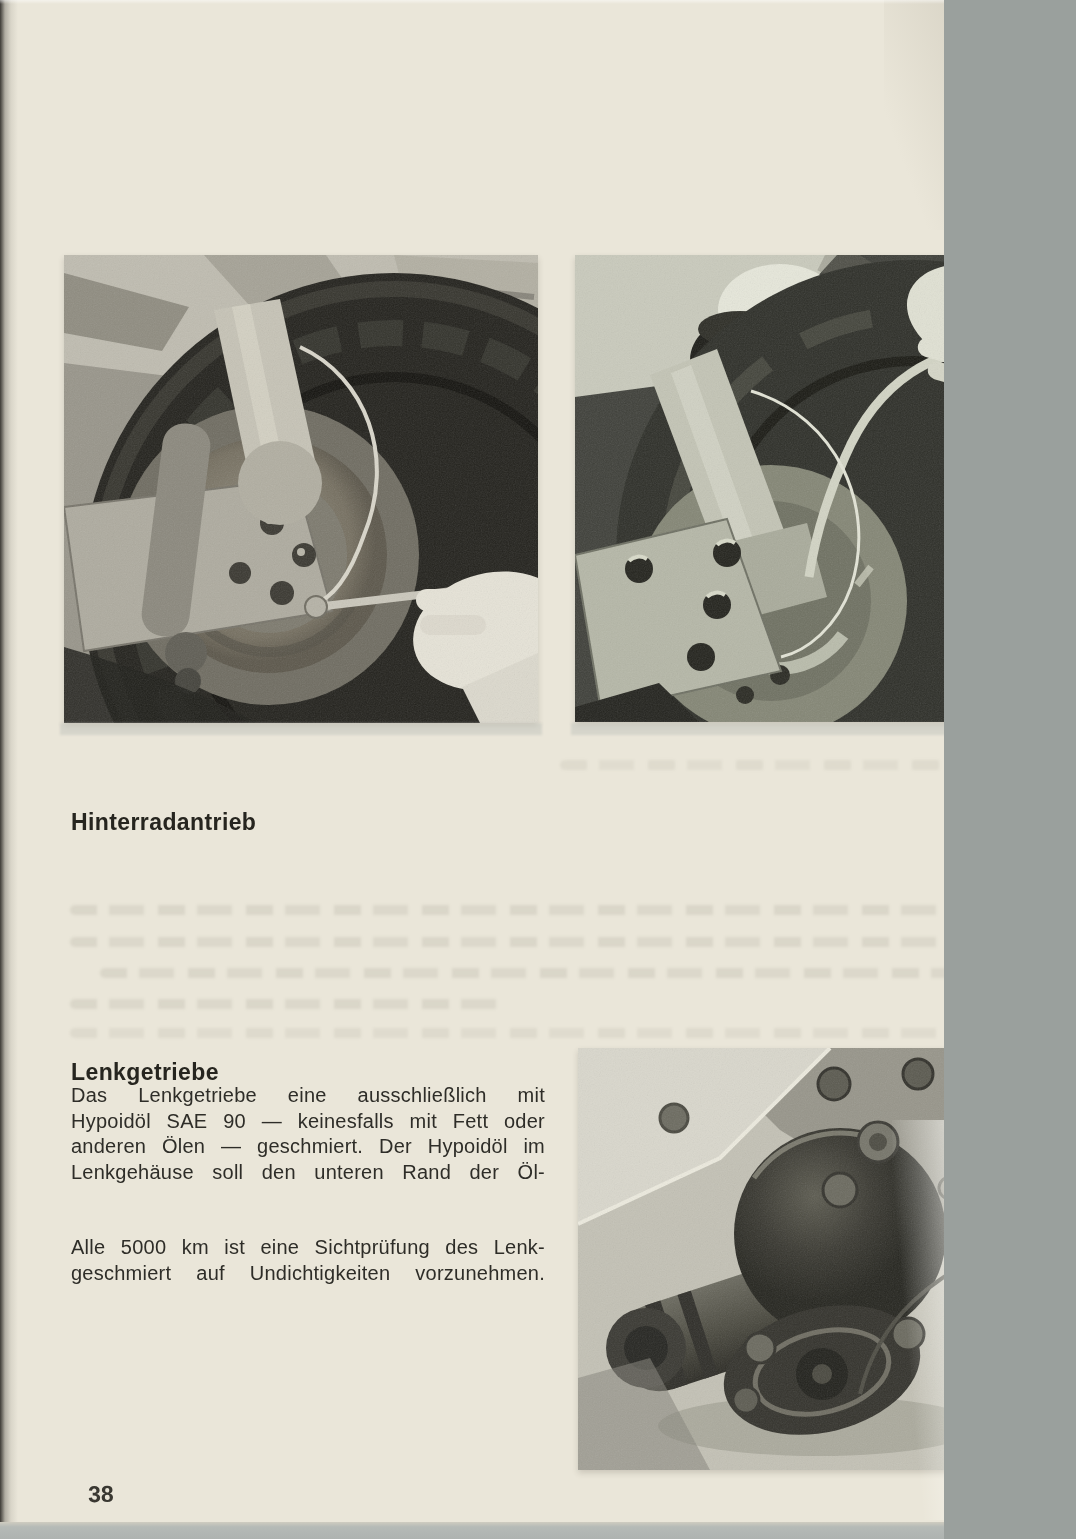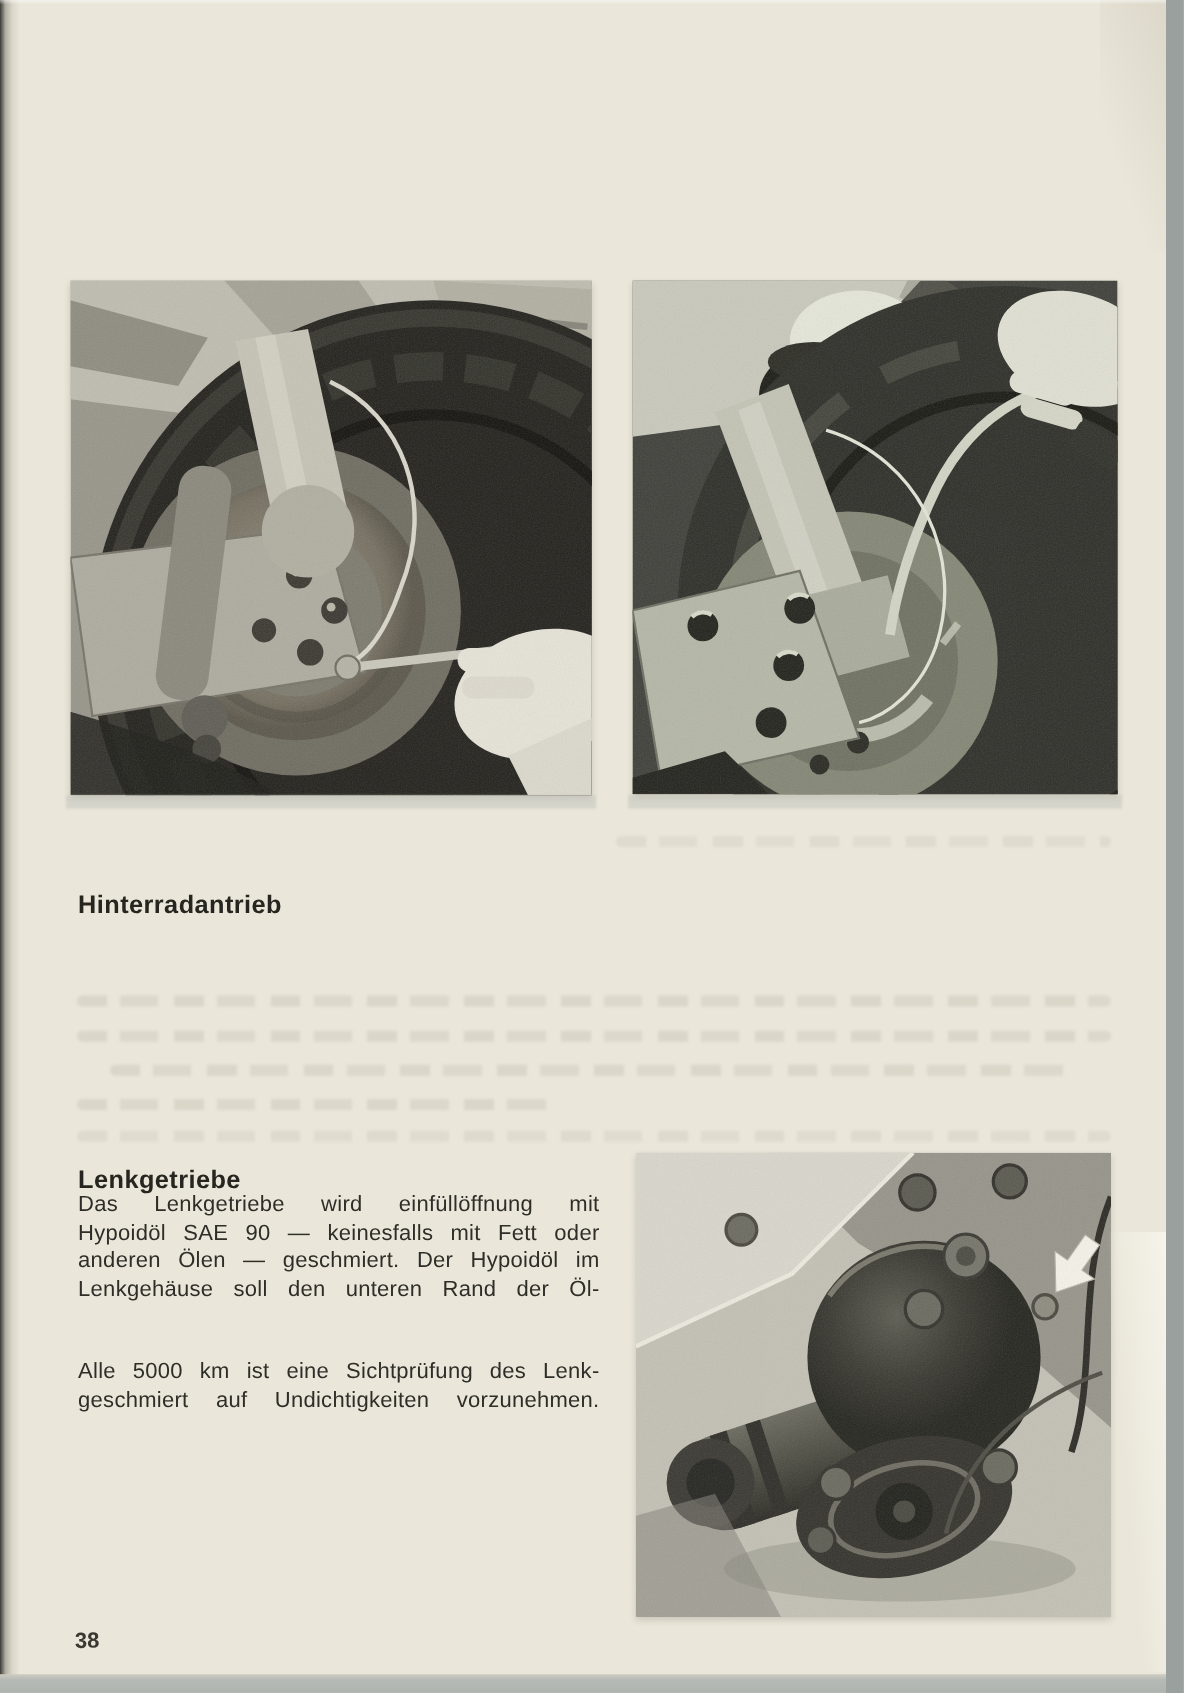--- a/index.html
+++ b/index.html
@@ -1,18 +1,18 @@
 <!DOCTYPE html>
 <html><head>
 <meta charset="utf-8">
 <style>
   html,body{margin:0;padding:0;background:#9aa09d;}
   .page{
     position:relative;
-    width:1060px;height:1539px;
+    width:944px;height:1539px;
     background:#eae6d9;
     font-family:"Liberation Sans", sans-serif;
     color:#2e2d28;
     overflow:hidden;
   }
   
   .binding-edge{position:absolute;left:0;top:0;width:18px;height:1524px;
     background:linear-gradient(90deg, rgba(42,40,36,.9) 0, rgba(90,88,80,.4) 5px, rgba(120,118,108,.15) 11px, rgba(120,118,108,0) 18px);}
   .top-edge{position:absolute;left:0;top:0;width:100%;height:4px;
     background:linear-gradient(180deg, rgba(255,255,255,.5), rgba(255,255,255,0));}
@@ -36,21 +36,21 @@
   
   .heading{position:absolute;font-size:23px;font-weight:bold;letter-spacing:.4px;color:#26251f;}
   .h-hinterrad{left:71px;top:790px;}
   .h-lenk{left:71px;top:1040px;}
   .para{position:absolute;font-size:20px;line-height:25.5px;letter-spacing:.25px;}
   .para-wide{left:71px;top:836px;width:937px;}
   .para-col1{left:71px;top:1083px;width:474px;}
   .para-col2{left:71px;top:1235px;width:474px;}
   .line{display:block;text-align:justify;text-align-last:justify;white-space:normal;}
   .line.last{text-align-last:left;}
-  .page-number{position:absolute;left:68px;top:1481px;font-size:20px;font-weight:600;color:#3a3832;transform:rotate(-1deg);}
+  .page-number{position:absolute;left:88px;top:1481px;font-size:23px;font-weight:600;color:#3a3832;transform:rotate(-1deg);}
 
   
   .ghost{position:absolute;height:10px;border-radius:5px;filter:blur(1.4px);opacity:.5;
     background:repeating-linear-gradient(90deg, rgba(128,124,110,.30) 0 27px, rgba(128,124,110,0) 27px 39px, rgba(128,124,110,.26) 39px 74px, rgba(128,124,110,0) 74px 88px);}
 </style>
 </head>
 <body>
 
 <div class="page">
 
@@ -187,21 +187,21 @@
   <div class="ghost" style="left:70px;top:905px;width:940px;"></div>
   <div class="ghost" style="left:70px;top:937px;width:940px;"></div>
   <div class="ghost" style="left:100px;top:968px;width:870px;"></div>
   <div class="ghost" style="left:70px;top:999px;width:430px;"></div>
   <div class="ghost" style="left:70px;top:1028px;width:940px;opacity:.38;"></div>
 
   <h2 class="heading h-hinterrad">Hinterradantrieb</h2>
 
   <h2 class="heading h-lenk">Lenkgetriebe</h2>
   <div class="para para-col1">
-    <span class="line">Das Lenkgetriebe wird einfüllöffnung mit</span>
+    <span class="line">Das Lenkgetriebe eine ausschließlich mit</span>
     <span class="line">Hypoidöl SAE 90 — keinesfalls mit Fett oder</span>
     <span class="line">anderen Ölen — geschmiert. Der Hypoidöl im</span>
     <span class="line">Lenkgehäuse soll den unteren Rand der Öl-</span>
   </div>
   <div class="para para-col2">
     <span class="line">Alle 5000 km ist eine Sichtprüfung des Lenk-</span>
     <span class="line">geschmiert auf Undichtigkeiten vorzunehmen.</span>
   </div>
 
   <div class="photo photo-bottom">

